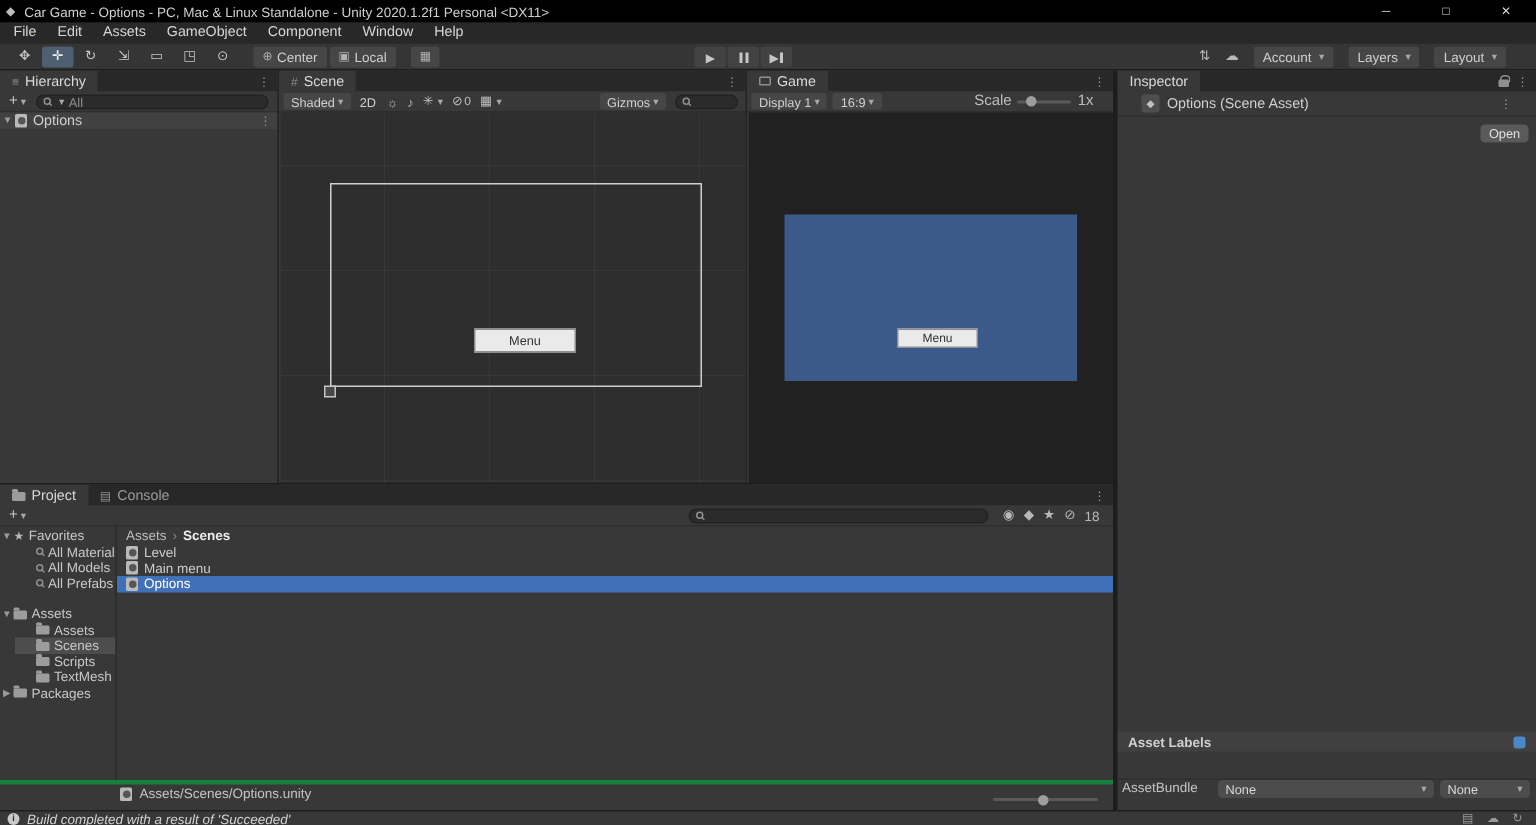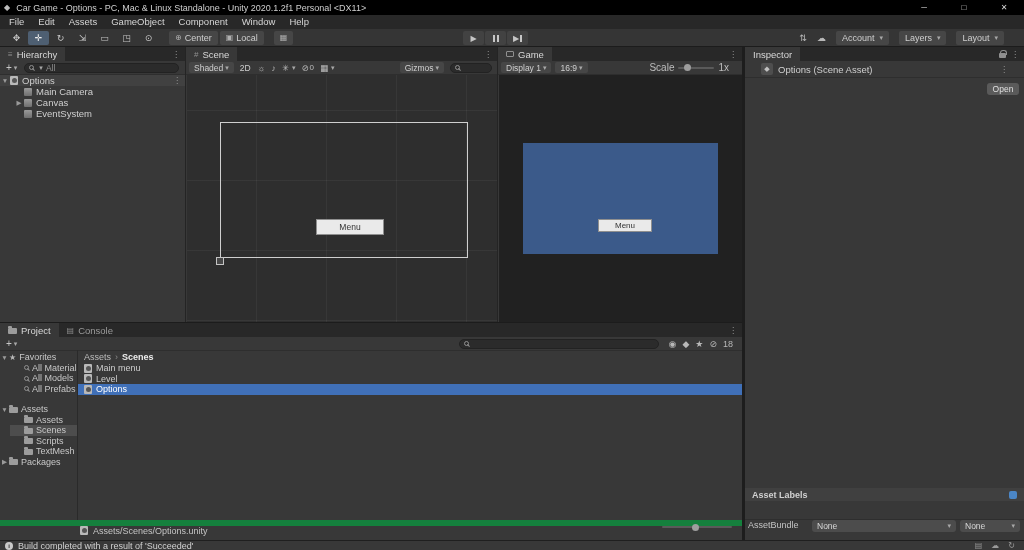--- a/index.html
+++ b/index.html
@@ -126,27 +126,27 @@
   .folder::before{content:'';position:absolute;left:0;top:-2px;width:4px;height:2px;background:#9c9c9c;border-radius:1px 1px 0 0;}
   .p-label{overflow:hidden;}
   .proj-content{flex:1;display:flex;flex-direction:column;overflow:hidden;}
   .breadcrumb{height:13px;display:flex;align-items:center;padding:0 6px;gap:4px;font-size:9px;color:#bdbdbd;}
   .bc-current{color:#ececec;font-weight:bold;}
   .bc-sep{color:#8a8a8a;}
   .file-row{height:10.5px;display:flex;align-items:center;padding-left:6px;gap:4px;font-size:9px;color:#cccccc;}
   .file-row.selected{background:#4070b8;color:#fff;}
   .scene-file-ico{position:relative;width:8px;height:9px;background:#b9b9b9;border-radius:1px;flex:none;}
   .scene-file-ico::after{content:'';position:absolute;left:1.5px;top:2px;width:5px;height:5px;border-radius:50%;background:#555;}
-  .proj-footer{position:absolute;left:0;top:197px;width:742px;height:14px;border-top:6px solid #15803d;background:#383838;display:flex;align-items:flex-start;padding:0 6px 0 80px;gap:5px;font-size:9px;color:#c4c4c4;}
+  .proj-footer{position:absolute;left:0;top:197px;width:742px;height:14px;border-top:3px solid #15803d;background:#383838;display:flex;align-items:flex-end;padding:0 6px 0 80px;gap:5px;font-size:9px;color:#c4c4c4;}
   .proj-footer .slider{margin-left:auto;width:70px;margin-right:4px;}
 
   
   #statusbar{position:absolute;left:0;top:540px;width:1024px;height:10px;background:#383838;border-top:1px solid #1f1f1f;display:flex;align-items:center;padding:0 5px;gap:5px;}
   .info-ico{width:8px;height:8px;border-radius:50%;background:#c9c9c9;color:#2a2a2a;font-size:6px;font-weight:bold;display:flex;align-items:center;justify-content:center;flex:none;}
-  .status-text{font-size:9px;color:#d2d2d2;white-space:nowrap;}
+  .status-text{font-size:9px;color:#d2d2d2;white-space:nowrap;font-style:italic;}
   .status-right{margin-left:auto;display:flex;gap:9px;color:#9a9a9a;font-size:8px;padding-right:4px;}
 </style>
 </head>
 <body>
 
 <div id="app">
 
   <div id="titlebar">
     <span class="unity-ico">◆</span>
     <span class="title-text">Car Game - Options - PC, Mac &amp; Linux Standalone - Unity 2020.1.2f1 Personal &lt;DX11&gt;</span>
@@ -267,40 +267,20 @@
         <span class="search-label">All</span>
       </div>
     </div>
     <div>
       <div class="h-row scene-row">
         <span class="expander">▼</span>
         <span class="scene-file-ico" style="margin-right:4px"></span>
         <span class="h-label">Options</span>
         <span class="row-menu">⋮</span>
       </div>
-      <div>
-
-          <div class="h-row h-child">
-            <span class="expander"></span>
-            <span class="obj-icon"></span>
-            <span class="h-label">Main Camera</span>
-          </div>
-
-          <div class="h-row h-child">
-            <span class="expander">▶</span>
-            <span class="obj-icon"></span>
-            <span class="h-label">Canvas</span>
-          </div>
-
-          <div class="h-row h-child">
-            <span class="expander"></span>
-            <span class="obj-icon"></span>
-            <span class="h-label">EventSystem</span>
-          </div>
-        </div>
     </div>
   </div>
 
   <div id="scene-panel" class="panel">
     <div class="tabbar">
       <div class="tab active">
         <span class="tab-ico">#</span>
         <span>Scene</span>
       </div>
       <div class="tabbar-right">
@@ -503,26 +483,26 @@
       <div class="proj-content">
         <div class="breadcrumb">
           <span>Assets</span>
           <span class="bc-sep">›</span>
           <span class="bc-current">Scenes</span>
         </div>
         <div>
 
             <div class="file-row">
               <span class="scene-file-ico"></span>
-              <span class="p-label">Main menu</span>
+              <span class="p-label">Level</span>
             </div>
 
             <div class="file-row">
               <span class="scene-file-ico"></span>
-              <span class="p-label">Level</span>
+              <span class="p-label">Main menu</span>
             </div>
 
             <div class="file-row selected">
               <span class="scene-file-ico"></span>
               <span class="p-label">Options</span>
             </div>
           </div>
       </div>
     </div>
     <div class="proj-footer">

